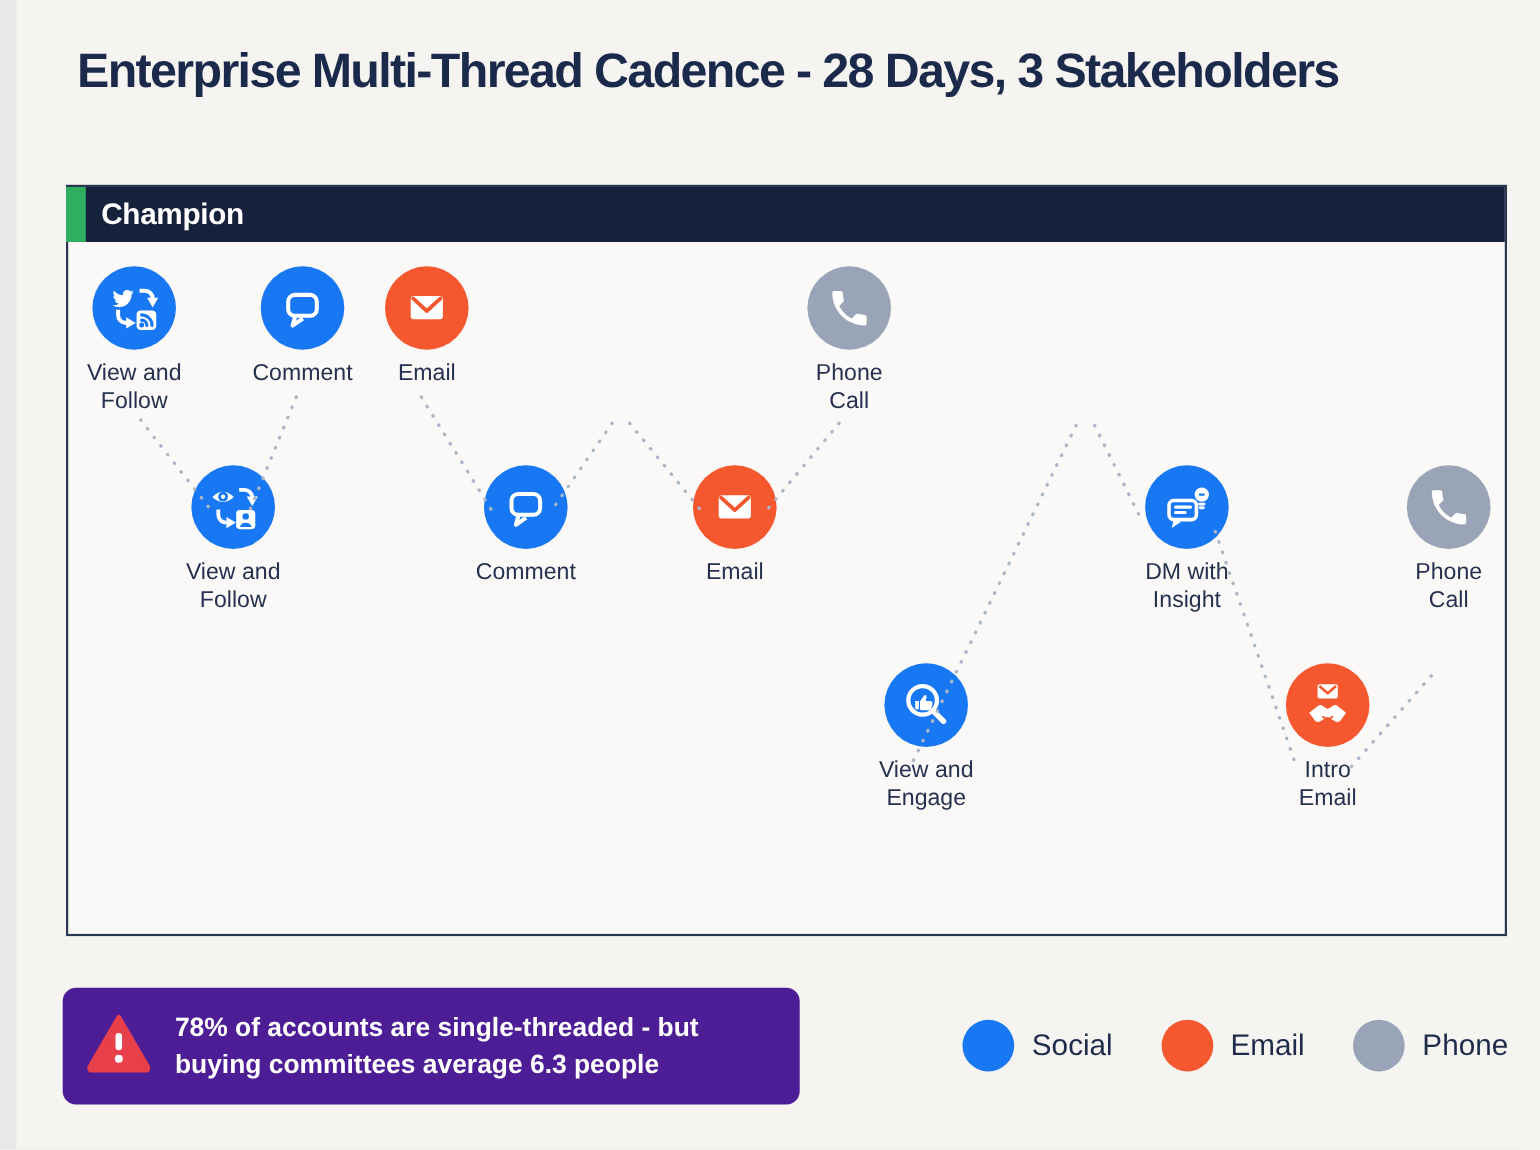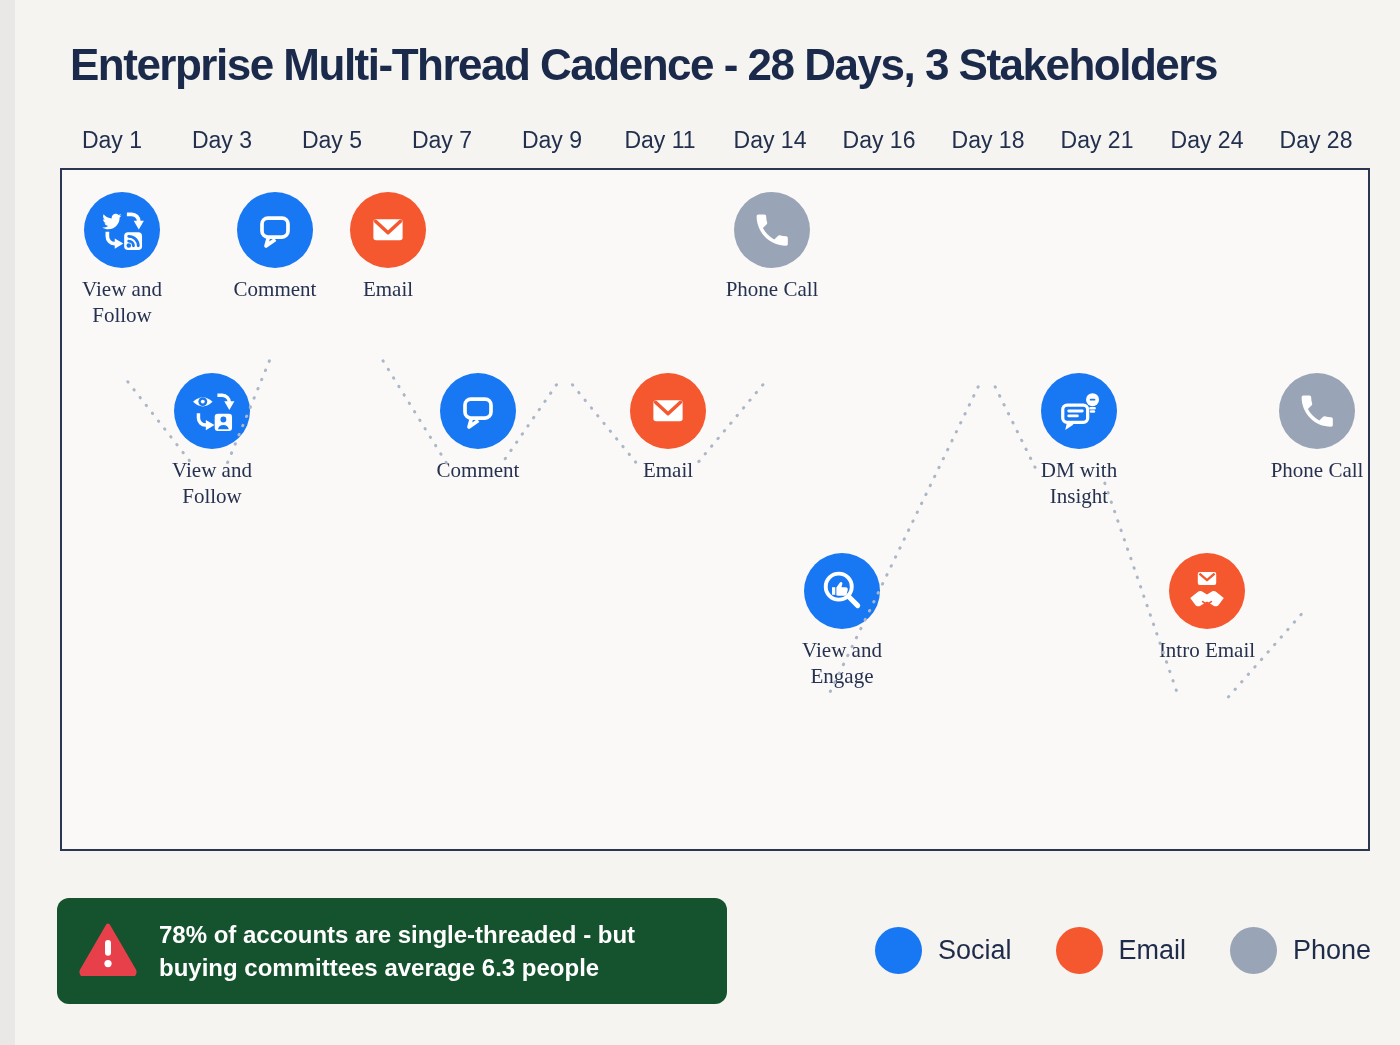--- a/index.html
+++ b/index.html
@@ -16,72 +16,62 @@
            background:#FAF9F7; border:2px solid #2A3652; }
   .row-header { position:relative; height:50px; background:#16223B; display:flex; align-items:center; }
   .row-accent { position:absolute; left:-2px; top:0; width:18px; height:100%; }
   .row-title { color:#ffffff; font-size:27px; font-weight:bold; margin-left:30px; letter-spacing:-0.3px; }
   .row-body { position:relative; }
   .row-body.b1 { height:181px; }
   .row-body.b2 { height:180px; }
   .row-body.b3 { height:164px; }
 
   .tp { position:absolute; top:22px; transform:translateX(-50%);
-        display:flex; flex-direction:column; align-items:center;font-family:Liberation Serif, serif; }
+        display:flex; flex-direction:column; align-items:center; }
   .tp-circle { width:76px; height:76px; border-radius:50%;
                display:flex; align-items:center; justify-content:center; flex:none; }
   .tp-circle svg { width:52px; height:52px; display:block; }
   .tp-circle.social { background:#1877F2; }
   .tp-circle.email  { background:#F5572E; }
   .tp-circle.phone  { background:#99A5B6; }
   .tp-label { margin-top:8px; width:100px; text-align:center;
               font-size:21px; line-height:26px; color:#25314F; }
 
   .connectors { position:absolute; left:0; top:0; width:100%; height:100%;
                 pointer-events:none; z-index:6; }
   .connectors line { stroke:#ABB7C7; stroke-width:3; stroke-linecap:round;
                      stroke-dasharray:0.5 9.5; fill:none; }
 
   .callout { position:absolute; left:42px; top:898px; width:670px; height:106px;
-             background:#14532d; border-radius:12px; display:flex; align-items:center;
+             background:#4c1d95; border-radius:12px; display:flex; align-items:center;
              padding:0 20px 0 22px; gap:22px; }
   .callout-text { color:#ffffff; font-size:24px; line-height:33px; font-weight:bold; width:545px; }
 
   .legend { position:absolute; left:860px; top:927px; display:flex; align-items:center; gap:44px; }
   .legend-item { display:flex; align-items:center; gap:16px; }
   .legend-swatch { width:47px; height:47px; border-radius:50%; flex:none; }
   .legend-swatch.social { background:#1877F2; }
   .legend-swatch.email  { background:#F5572E; }
   .legend-swatch.phone  { background:#99A5B6; }
   .legend-label { font-size:27px; color:#1E2B49; }
 </style>
 </head>
 <body>
 
 <div class="page">
 
   <h1 class="title">Enterprise Multi-Thread Cadence - 28 Days, 3 Stakeholders</h1>
 
-  <div class="day-axis">
-    <span class="day" style="left:52px">Day 1</span>
-    <span class="day" style="left:162px">Day 3</span>
-    <span class="day" style="left:272px">Day 5</span>
-    <span class="day" style="left:382px">Day 7</span>
-    <span class="day" style="left:492px">Day 9</span>
-    <span class="day" style="left:600px">Day 11</span>
-    <span class="day" style="left:710px">Day 14</span>
-    <span class="day" style="left:819px">Day 16</span>
-    <span class="day" style="left:928px">Day 18</span>
-    <span class="day" style="left:1037px">Day 21</span>
-    <span class="day" style="left:1147px">Day 24</span>
-    <span class="day" style="left:1256px">Day 28</span>
-  </div>
 
   <div class="chart">
 
+    <div class="row-header">
+      <span class="row-accent" style="background:#2FAE5F"></span>
+      <span class="row-title">Champion</span>
+    </div>
     <div class="row-body b1">
 
       <div class="tp" style="left:60px">
         <div class="tp-circle social">
           <svg viewBox="0 0 48 48">
             <path transform="translate(4.5,5.5) scale(0.85)" fill="#fff" d="M22.46 6c-.77.35-1.6.58-2.46.69.88-.53 1.56-1.37 1.88-2.38-.83.5-1.75.85-2.72 1.05C18.37 4.5 17.26 4 16 4c-2.35 0-4.27 1.92-4.27 4.29 0 .34.04.67.11.98C8.28 9.09 5.11 7.38 3 4.79c-.37.63-.58 1.37-.58 2.15 0 1.49.75 2.81 1.91 3.56-.71 0-1.37-.2-1.95-.5v.03c0 2.08 1.48 3.82 3.44 4.21a4.22 4.22 0 0 1-1.93.07 4.28 4.28 0 0 0 4 2.98 8.521 8.521 0 0 1-5.33 1.84c-.34 0-.68-.02-1.02-.06C3.44 20.29 5.7 21 8.12 21 16 21 20.33 14.46 20.33 8.79c0-.19 0-.37-.01-.56.84-.6 1.56-1.36 2.14-2.23z"></path>
             <path d="M28.5 9.5h4.5a6.5 6.5 0 0 1 6.5 6.5v1" fill="none" stroke="#fff" stroke-width="3.4"></path>
             <path d="M34.8 15.5h9.4l-4.7 8z" fill="#fff"></path>
             <path d="M10.5 25.5v4.5a6.5 6.5 0 0 0 6.5 6.5h1" fill="none" stroke="#fff" stroke-width="3.4"></path>
             <path d="M17.3 31.8v9.4l8-4.7z" fill="#fff"></path>

